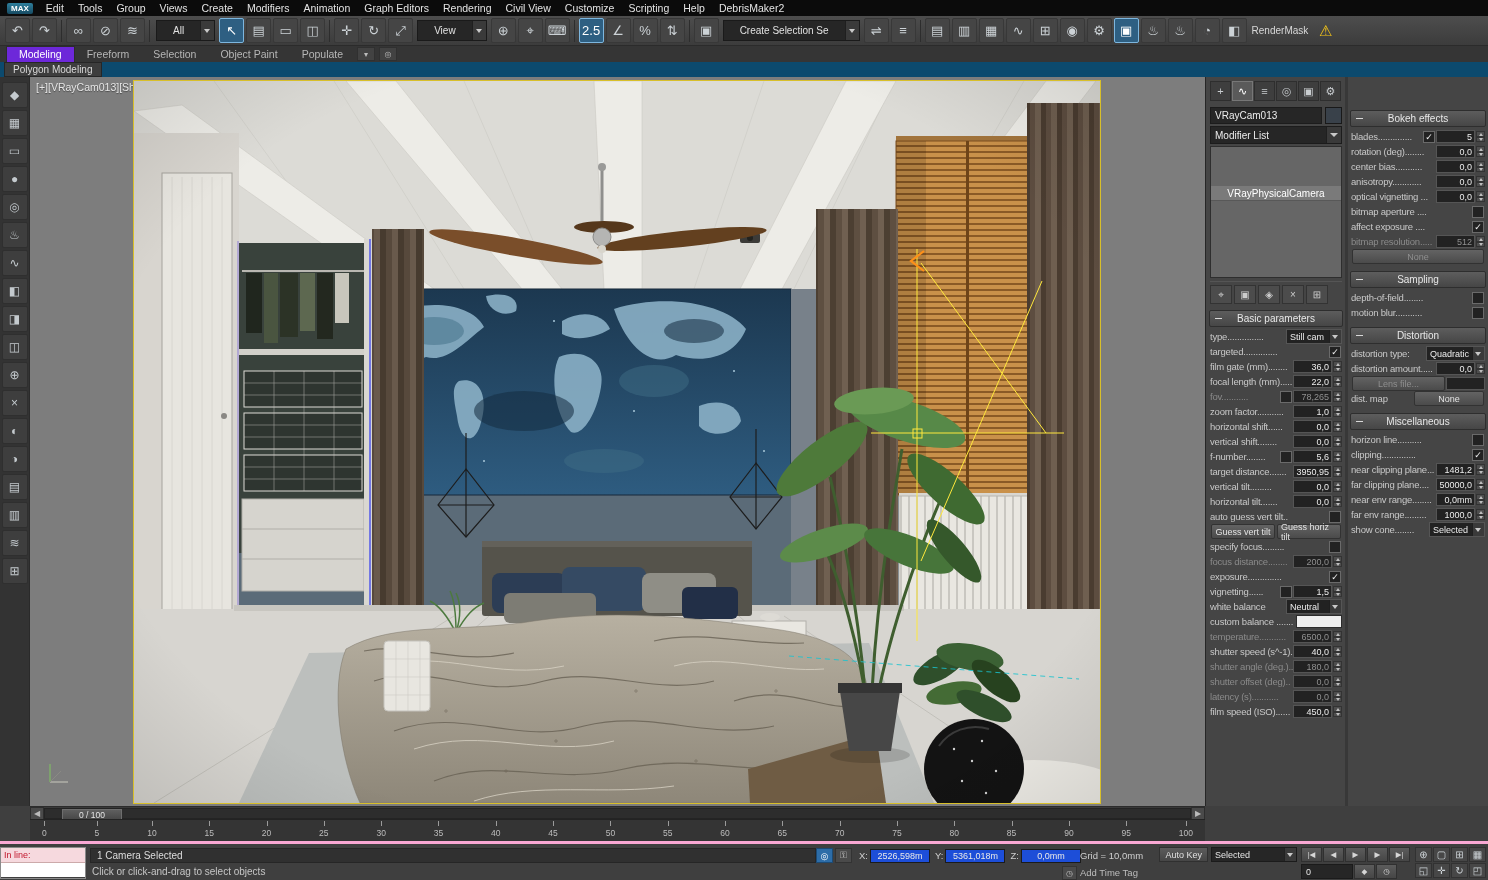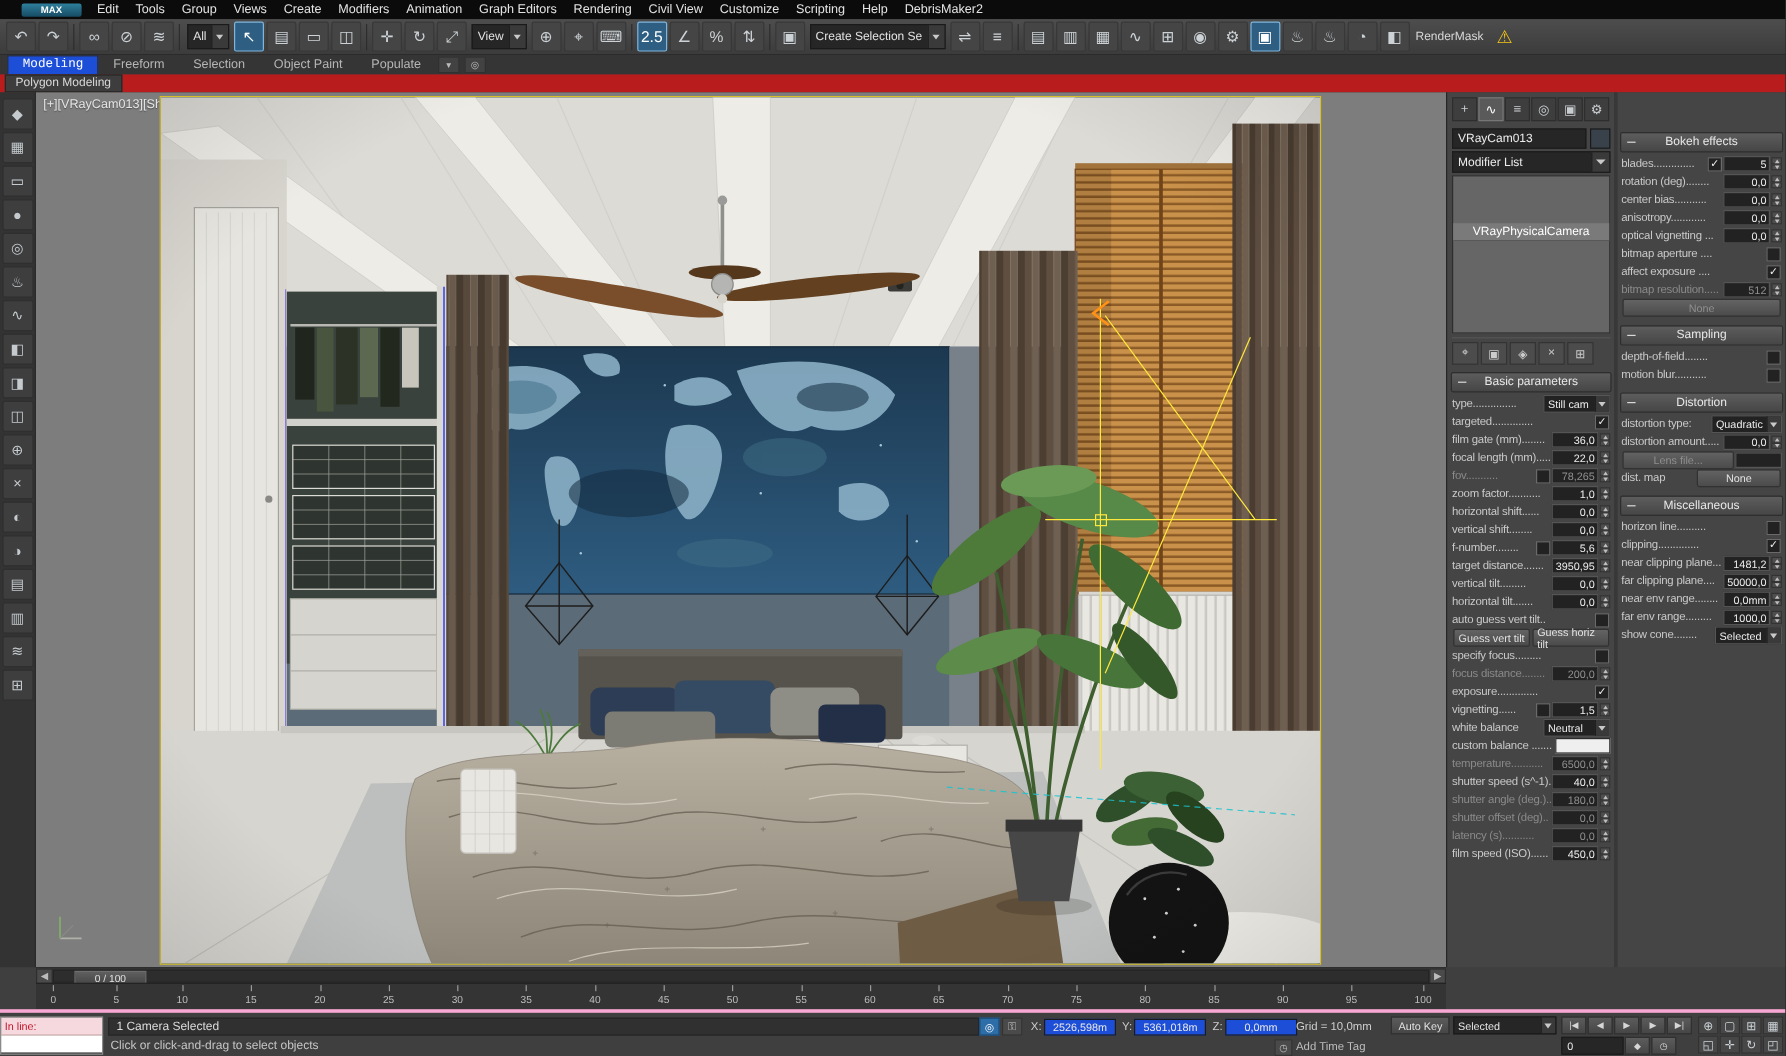--- a/index.html
+++ b/index.html
@@ -1,42 +1,42 @@
 <!DOCTYPE html>
 <html><head>
 <meta charset="utf-8">
 <style>
   html,body{margin:0;padding:0;background:#1d1d1d;}
   #app{position:relative;width:1488px;height:880px;background:#3f3f3f;overflow:hidden;
        font-family:"Liberation Sans",sans-serif;font-size:11px;color:#d6d6d6;}
   
   .menubar{position:absolute;left:0;top:0;width:1488px;height:16px;background:#0b0b0b;display:flex;align-items:center;}
-  .logo{background:linear-gradient(#2e7f9c,#174b63);color:#fff;font-size:8px;font-weight:bold;padding:1px 16px;margin:0 6px 0 18px;border-radius:2px;}
+  .logo{background:linear-gradient(#2e7f9c,#174b63);color:#fff;font-size:8px;font-weight:bold;padding:1px 4px;margin:0 6px 0 7px;border-radius:2px;}
   .menus{display:flex;height:16px;align-items:center;}
   .menu-item{padding:0 7px;color:#e3e3e3;font-size:10.5px;cursor:default;}
   
   .toolbar{position:absolute;left:0;top:16px;width:1488px;height:30px;background:linear-gradient(#4d4d4d,#3c3c3c);
            border-bottom:1px solid #2b2b2b;display:flex;align-items:center;padding-left:4px;box-sizing:border-box;}
   .titem{display:flex;align-items:center;}
   .ticon{width:23px;height:23px;margin:0 1px;background:#454545;border:1px solid #383838;border-radius:2px;
          display:flex;align-items:center;justify-content:center;color:#ccd2d6;font-size:13px;}
   .titem.active .ticon{background:#2e5f82;border-color:#7db6de;color:#fff;}
   .titem.warn .ticon{color:#f5c518;background:none;border-color:transparent;font-size:15px;}
   .tsep{width:1px;height:22px;background:#2d2d2d;margin:0 3px;}
   .tdd{display:flex;align-items:center;height:19px;background:#262626;border:1px solid #1a1a1a;margin:0 3px;}
-  .tddt{padding:0 4px;font-size:10px;color:#e2e2e2;white-space:nowrap;overflow:hidden;}
+  .tddt{padding:0 16px;font-size:10px;color:#e2e2e2;white-space:nowrap;overflow:hidden;}
   .tdda{width:13px;height:19px;background:#3a3a3a;border-left:1px solid #1f1f1f;position:relative;}
   .tdda::after{content:"";position:absolute;left:3px;top:8px;border-left:3.5px solid transparent;border-right:3.5px solid transparent;border-top:4px solid #c9c9c9;}
   .tlabel{font-size:10px;color:#d8d8d8;margin:0 4px;}
   
   .ribbon{position:absolute;left:0;top:46px;width:1488px;height:16px;background:#353535;display:flex;align-items:flex-end;padding-left:6px;box-sizing:border-box;}
   .rtab{padding:1px 12px 2px;font-size:10.5px;color:#b6b6b6;}
-  .rtab.active{background:#1d4ed8;color:#fff;border:1px solid #2c2c2c;border-bottom:none;font-family:Liberation Mono, monospace;}
+  .rtab.active{background:#6d28d9;color:#fff;border:1px solid #2c2c2c;border-bottom:none;}
   .ricon{width:16px;height:12px;margin:0 2px 1px;background:#424242;border:1px solid #303030;color:#bbb;font-size:8px;display:flex;align-items:center;justify-content:center;}
-  .subtab{position:absolute;left:0;top:62px;width:1488px;height:15px;background:#b91c1c;display:flex;align-items:center;}
+  .subtab{position:absolute;left:0;top:62px;width:1488px;height:15px;background:#0c4a6e;display:flex;align-items:center;}
   .subtab-btn{margin-left:4px;padding:0 8px;height:13px;background:#3d3d3d;border:1px solid #262626;color:#d9d9d9;font-size:10px;display:flex;align-items:center;}
   
   .left-toolbar{position:absolute;left:0;top:77px;width:30px;height:729px;background:#333333;border-right:1px solid #2a2a2a;
                 display:flex;flex-direction:column;align-items:center;padding-top:4px;box-sizing:border-box;}
   .ltool{width:24px;height:24px;margin:1px 0;background:#3e3e3e;border:1px solid #2f2f2f;border-radius:2px;
          color:#c4cace;font-size:12px;display:flex;align-items:center;justify-content:center;}
   
   .viewport{position:absolute;left:30px;top:77px;width:1175px;height:729px;background:#7d7d7d;}
   .vp-header{position:absolute;left:6px;top:4px;color:#e6e6e6;font-size:10.5px;text-shadow:0 1px 1px #00000066;}
   .vp-stats{position:absolute;left:14px;top:26px;color:#e3cf4a;font-size:10px;line-height:14px;text-shadow:0 1px 1px #00000055;}

